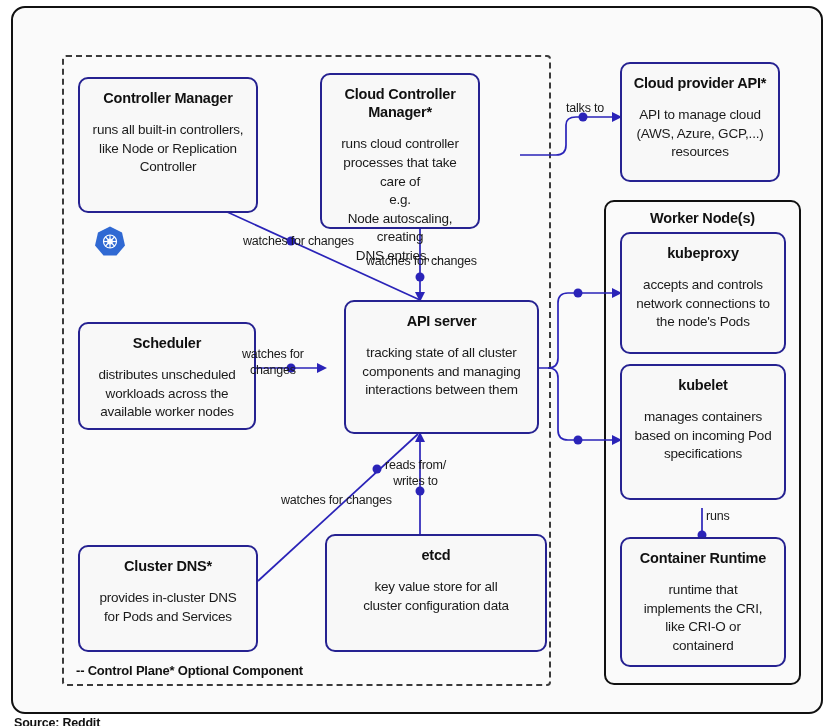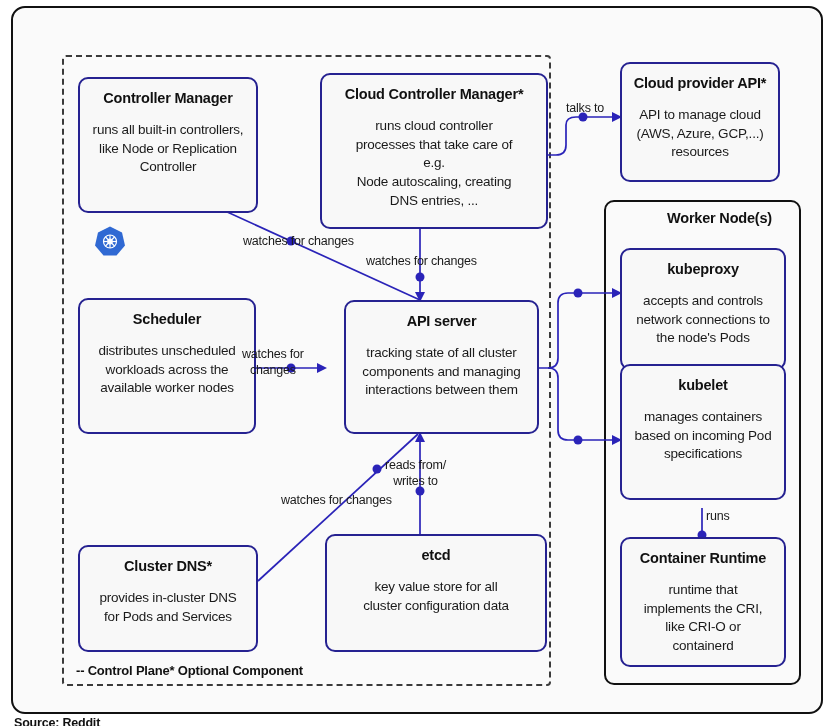--- a/index.html
+++ b/index.html
@@ -81,21 +81,20 @@
     margin-top: 14px;
     white-space: pre-line;
   }
   .group-title {
     position: absolute;
     font-weight: bold;
     font-size: 14.5px;
     color: #111111;
     text-align: center;
     letter-spacing: -0.2px;
-    padding-left: 17px;
   }
   .edge-label {
     position: absolute;
     font-size: 12.5px;
     color: #1a1a1a;
     line-height: 1.25;
     text-align: center;
     letter-spacing: -0.2px;
     white-space: pre-line;
     z-index: 9;
@@ -221,30 +220,30 @@
     </g>
   </svg>
 
   <div class="node" style="left:78px; top:77px; width:180px; height:136px;">
     <div class="title">Controller Manager</div>
     <div class="body">runs all built-in controllers,
 like Node or Replication
 Controller</div>
   </div>
 
-  <div class="node" style="left:320px; top:73px; width:228px; height:156px;">
+  <div class="node" style="left:320px; top:73px; width:160px; height:156px;">
     <div class="title">Cloud Controller Manager*</div>
     <div class="body">runs cloud controller
 processes that take care of
 e.g.
 Node autoscaling, creating
 DNS entries, ...</div>
   </div>
 
-  <div class="node" style="left:78px; top:298px; width:178px; height:136px;">
+  <div class="node" style="left:78px; top:322px; width:178px; height:108px;">
     <div class="title">Scheduler</div>
     <div class="body">distributes unscheduled
 workloads across the
 available worker nodes</div>
   </div>
 
   <div class="node" style="left:344px; top:300px; width:195px; height:134px;">
     <div class="title">API server</div>
     <div class="body">tracking state of all cluster
 components and managing
@@ -265,21 +264,21 @@
 
   <div class="node" style="left:620px; top:62px; width:160px; height:120px;">
     <div class="title">Cloud provider API*</div>
     <div class="body">API to manage cloud
 (AWS, Azure, GCP,...)
 resources</div>
   </div>
 
   <div class="group-title" style="left:604px; top:210px; width:197px;">Worker Node(s)</div>
 
-  <div class="node" style="left:620px; top:232px; width:166px; height:122px;margin-top:16px;">
+  <div class="node" style="left:620px; top:232px; width:166px; height:122px;">
     <div class="title">kubeproxy</div>
     <div class="body">accepts and controls
 network connections to
 the node's Pods</div>
   </div>
 
   <div class="node" style="left:620px; top:364px; width:166px; height:136px;">
     <div class="title">kubelet</div>
     <div class="body">manages containers
 based on incoming Pod

